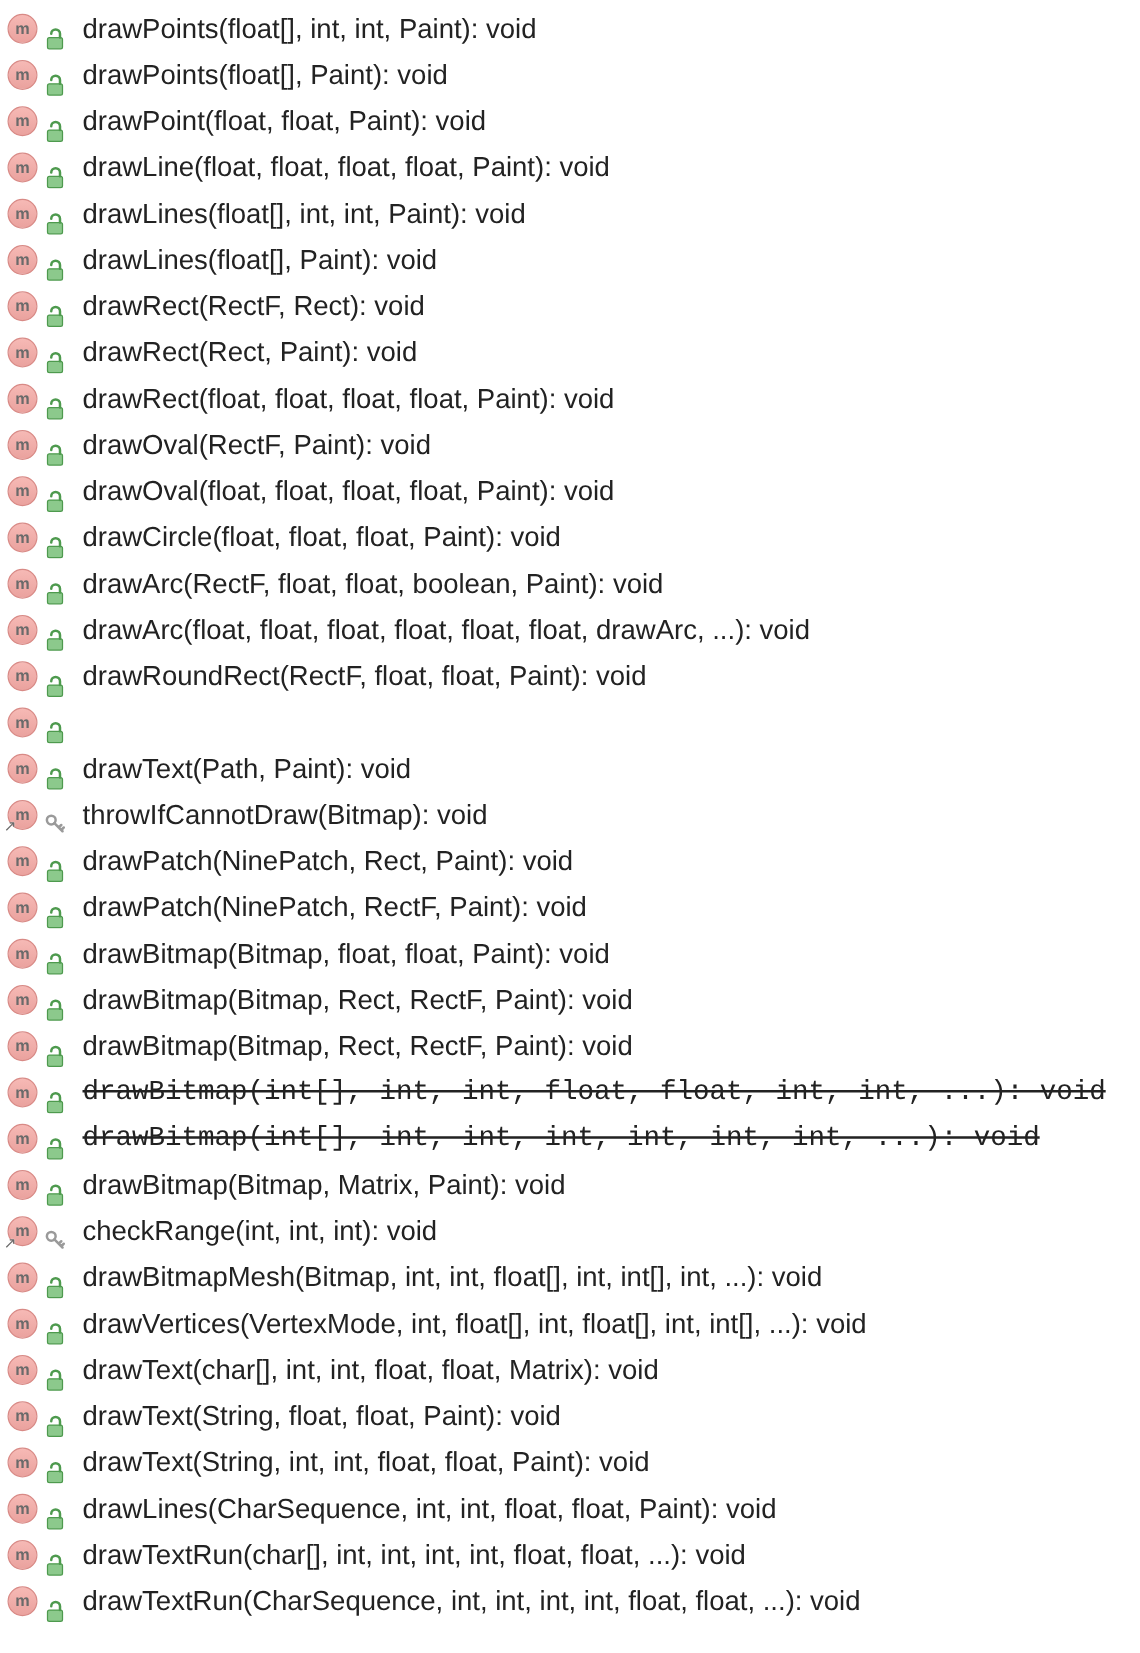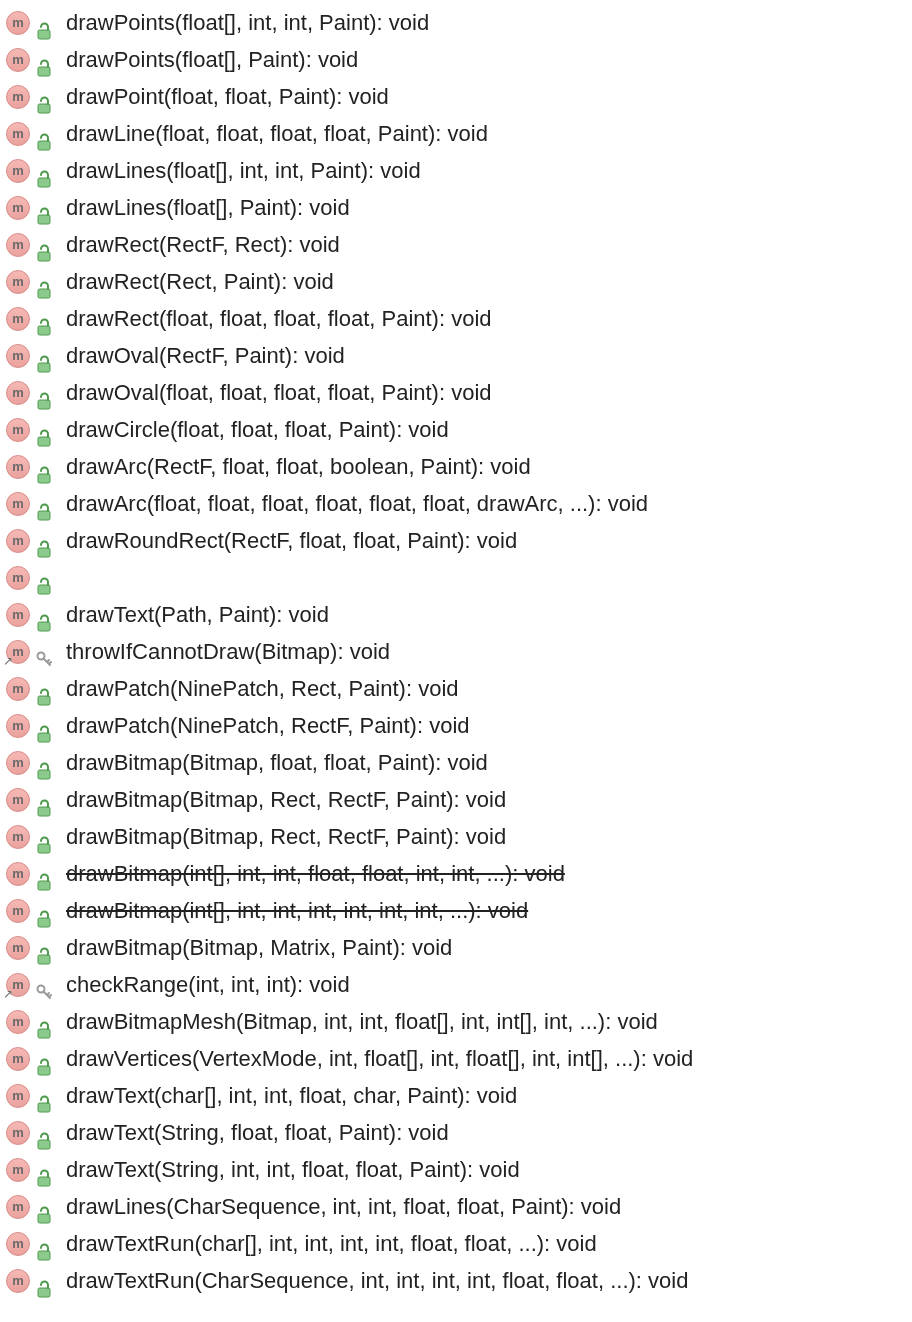--- a/index.html
+++ b/index.html
@@ -65,20 +65,21 @@
     height: 18px;
     display: inline-block;
     margin-right: 4px;
   }
   .sig {
     display: inline;
   }
   .deprecated {
     text-decoration: line-through;
     text-decoration-thickness: 1.5px;
+    font-family: Liberation Mono, monospace;
   }
 </style>
 </head>
 <body>
 
 <div class="list" id="list-root">
     <div class="row">
       <span class="icon-stack">
         <span class="method-icon">
           <span class="method-circle method-red">
@@ -460,21 +461,21 @@
       <span class="icon-stack">
         <span class="method-icon">
           <span class="method-circle method-red">
             <span class="method-letter">m</span>
           </span>
         </span>
         <span class="lock-icon"><svg width="16" height="18" viewBox="0 0 16 18">
             <use xlink:href="#lock-open"></use>
           </svg></span>
       </span>
-      <span class="sig">drawText(char[], int, int, float, char, Paint): void</span>
+      <span class="sig">drawText(char[], int, int, float, float, Matrix): void</span>
     </div>
     <div class="row">
       <span class="icon-stack">
         <span class="method-icon">
           <span class="method-circle method-red">
             <span class="method-letter">m</span>
           </span>
         </span>
         <span class="lock-icon"><svg width="16" height="18" viewBox="0 0 16 18">
             <use xlink:href="#lock-open"></use>

